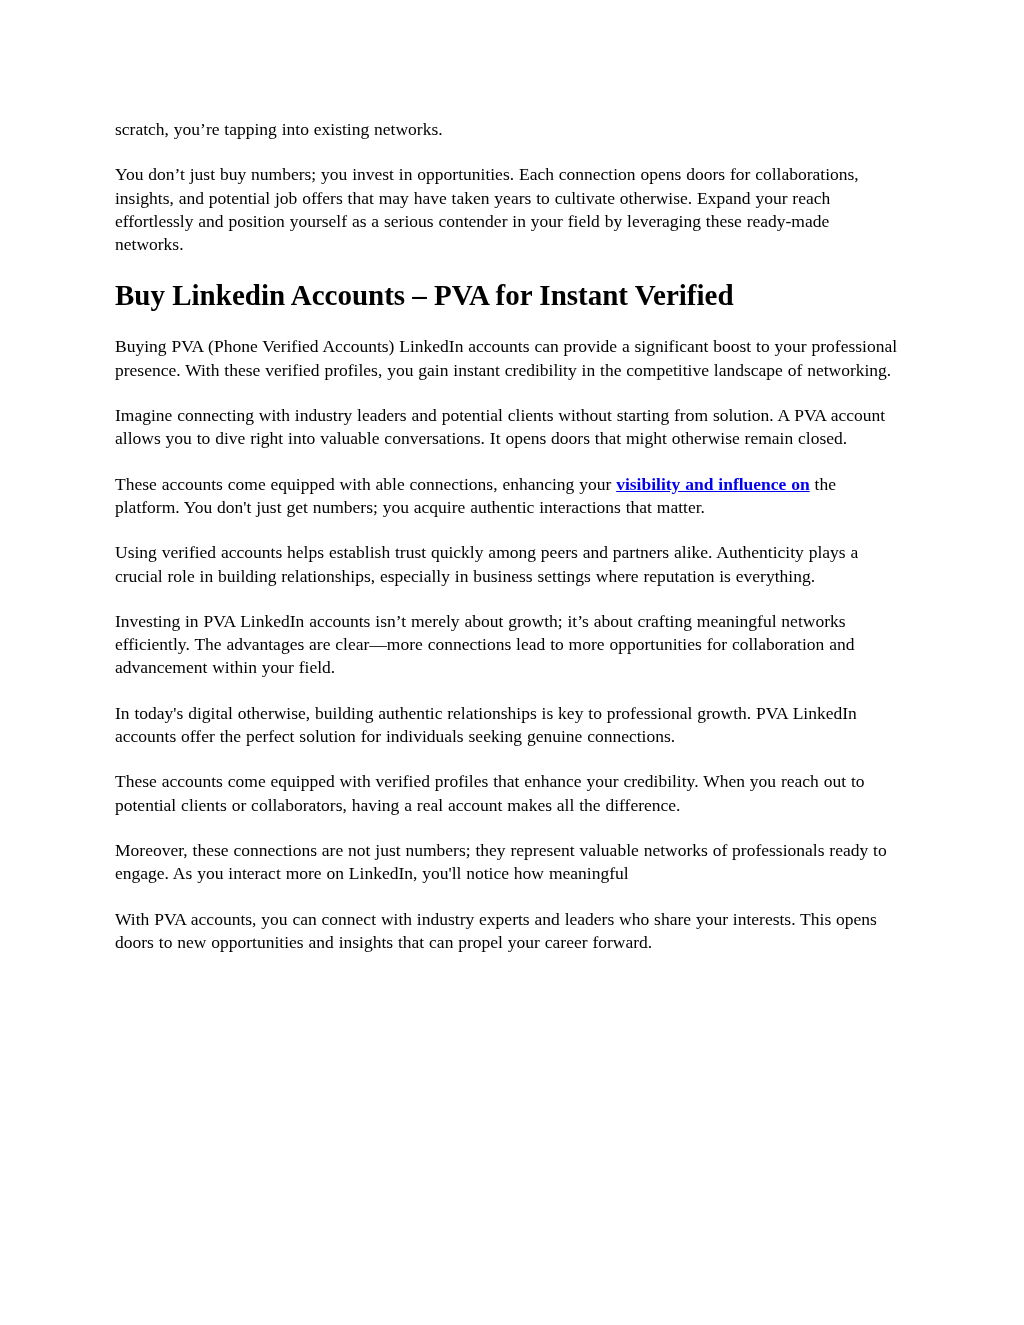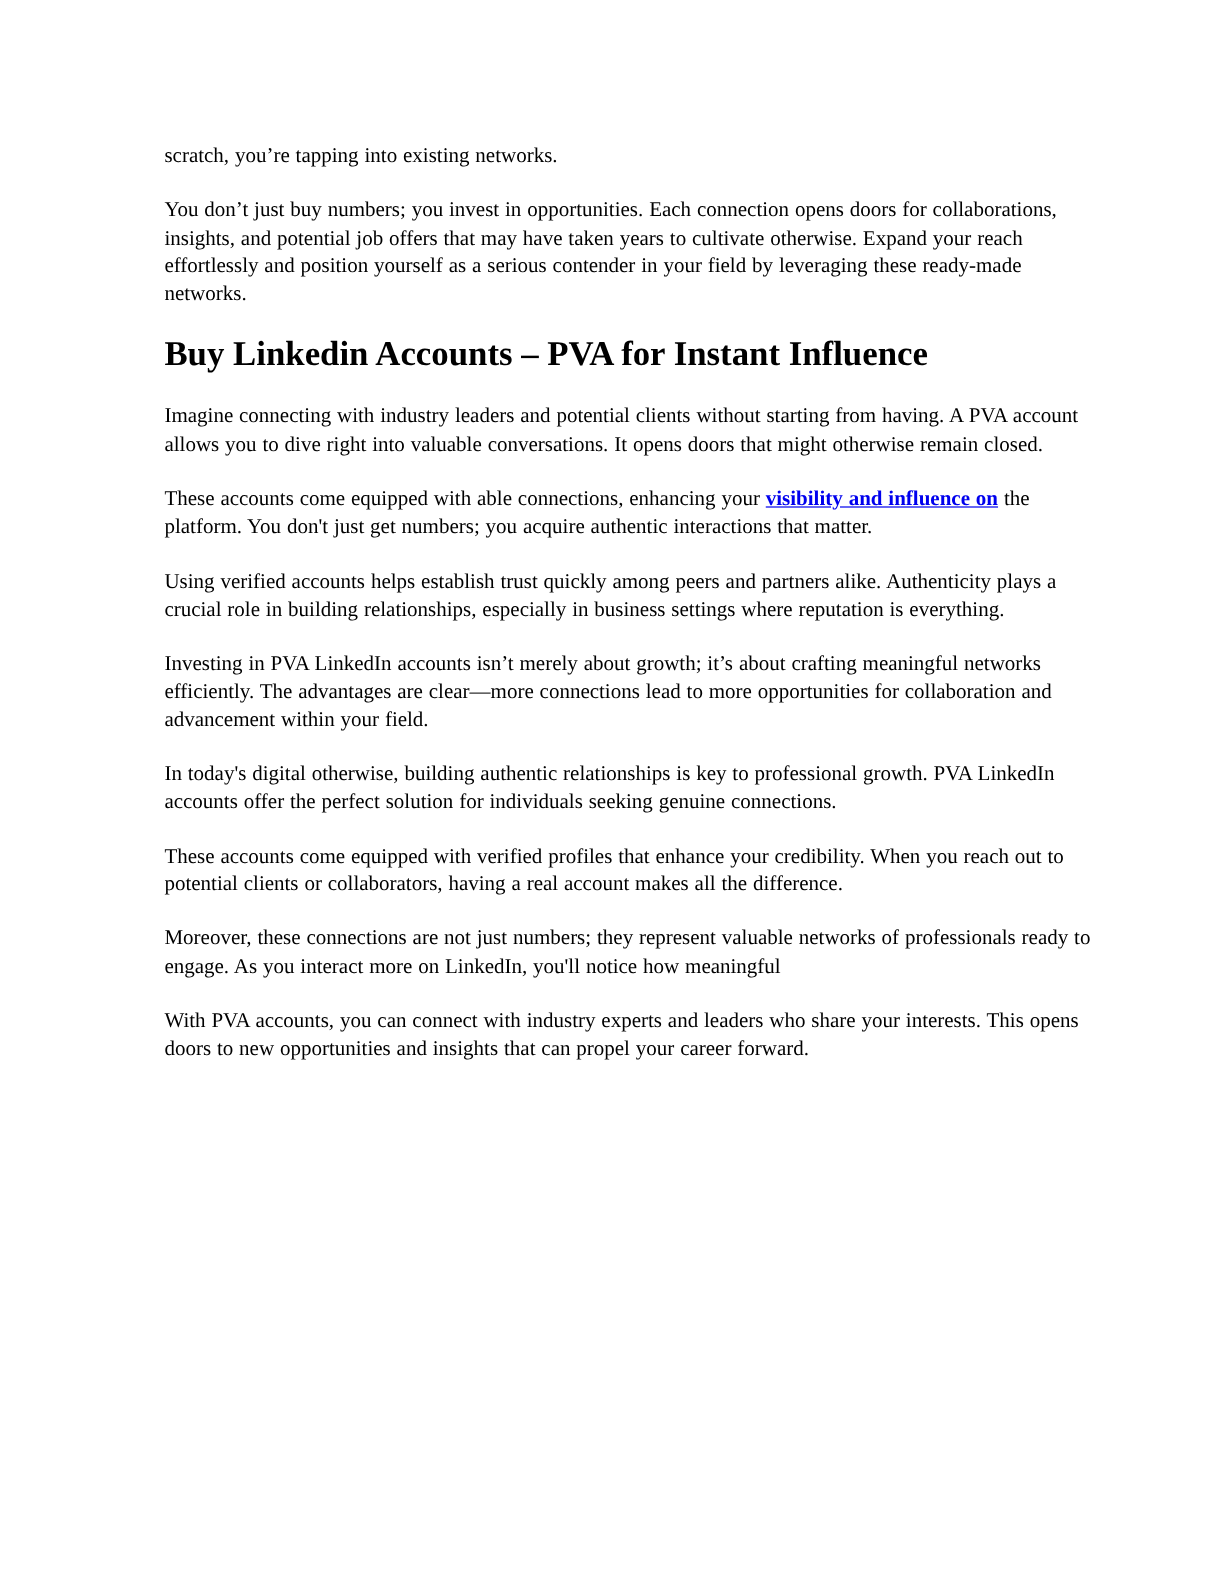--- a/index.html
+++ b/index.html
@@ -12,21 +12,21 @@
     width: 1024px;
     height: 1325px;
     background: #ffffff;
     overflow: hidden;
     font-family: "Liberation Serif", "DejaVu Serif", serif;
     color: #000000;
   }
   .content {
     position: absolute;
     top: 0;
-    left: 137px;
+    left: 115px;
     width: 783px;
     padding-top: 118px;
   }
   .content p.paragraph {
     font-size: 17.5px;
     line-height: 23.3px;
     margin: 0 0 22px 0;
     text-align: left;
     word-spacing: 0.5px;
   }
@@ -43,22 +43,23 @@
   }
 </style>
 </head>
 <body>
 
 <div class="page">
   <div class="content" style="color: rgb(0, 0, 0);">
 
   <p class="paragraph"><span>scratch, you’re tapping into existing networks.</span></p>
       <p class="paragraph"><span>You don’t just buy numbers; you invest in opportunities. Each connection opens doors for collaborations, insights, and potential job offers that may have taken years to cultivate otherwise. Expand your reach effortlessly and position yourself as a serious contender in your field by leveraging these ready-made networks.</span></p>
-      <h1 class="heading"><span>Buy Linkedin Accounts – PVA for Instant Influence</span></h1>
-      <p class="paragraph"><span>Imagine connecting with industry leaders and potential clients without starting from having. A PVA account allows you to dive right into valuable conversations. It opens doors that might otherwise remain closed.</span></p>
+      <h1 class="heading"><span>Buy Linkedin Accounts – PVA for Instant Verified</span></h1>
+      <p class="paragraph"><span>Buying PVA (Phone Verified Accounts) LinkedIn accounts can provide a significant boost to your professional presence. With these verified profiles, you gain instant credibility in the competitive landscape of networking.</span></p>
+      <p class="paragraph"><span>Imagine connecting with industry leaders and potential clients without starting from solution. A PVA account allows you to dive right into valuable conversations. It opens doors that might otherwise remain closed.</span></p>
       <p class="paragraph"><span>These accounts come equipped with able connections, enhancing your </span><a class="doc-link" href="#" style="color: rgb(0, 0, 238);">visibility and influence on</a><span> the platform. You don't just get numbers; you acquire authentic interactions that matter.</span></p>
       <p class="paragraph"><span>Using verified accounts helps establish trust quickly among peers and partners alike. Authenticity plays a crucial role in building relationships, especially in business settings where reputation is everything.</span></p>
       <p class="paragraph"><span>Investing in PVA LinkedIn accounts isn’t merely about growth; it’s about crafting meaningful networks efficiently. The advantages are clear—more connections lead to more opportunities for collaboration and advancement within your field.</span></p>
       <p class="paragraph"><span>In today's digital otherwise, building authentic relationships is key to professional growth. PVA LinkedIn accounts offer the perfect solution for individuals seeking genuine connections.</span></p>
       <p class="paragraph"><span>These accounts come equipped with verified profiles that enhance your credibility. When you reach out to potential clients or collaborators, having a real account makes all the difference.</span></p>
       <p class="paragraph"><span>Moreover, these connections are not just numbers; they represent valuable networks of professionals ready to engage. As you interact more on LinkedIn, you'll notice how meaningful</span></p>
       <p class="paragraph"><span>With PVA accounts, you can connect with industry experts and leaders who share your interests. This opens doors to new opportunities and insights that can propel your career forward.</span></p>
     </div>
 </div>
 

